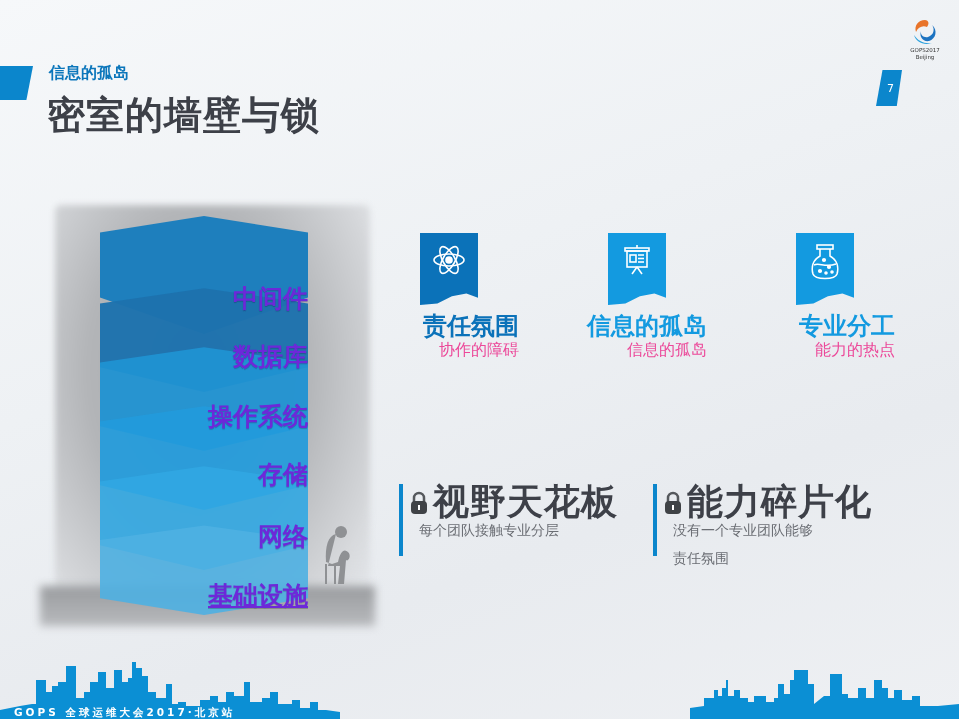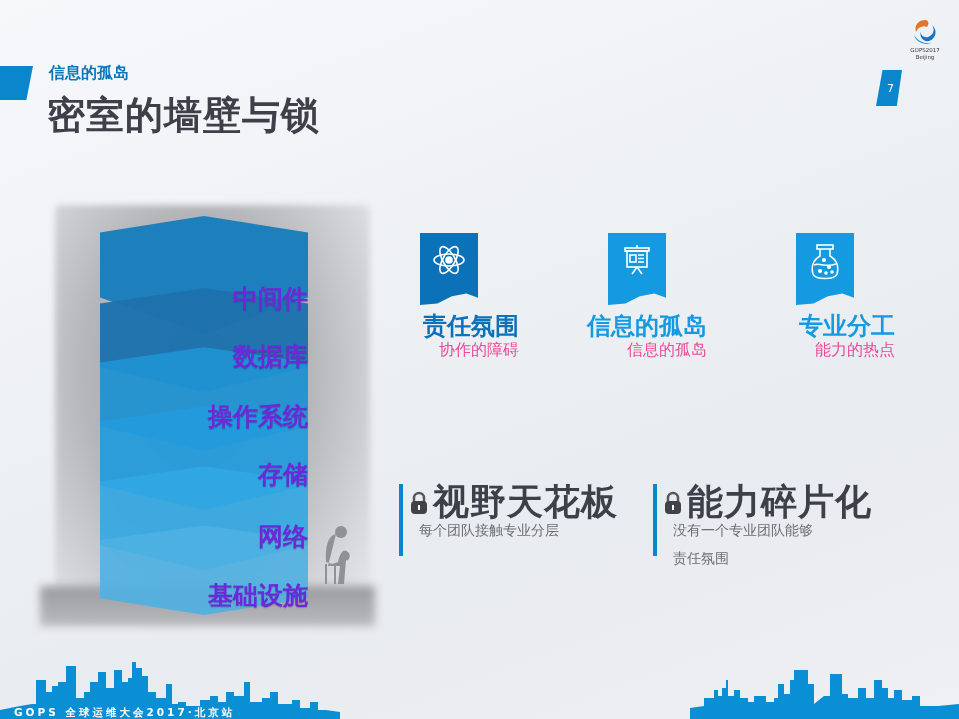--- a/index.html
+++ b/index.html
@@ -110,21 +110,21 @@
 <div class="abs layer" style="top:333px;height:118px;background:#2092d2;opacity:.95;clip-path:polygon(50% 12%,100% 25%,100% 79%,50% 100%,0 79%,0 25%);"></div>
 <div class="abs layer" style="top:392px;height:118px;background:#229bdb;opacity:.93;clip-path:polygon(50% 12%,100% 25%,100% 79%,50% 100%,0 79%,0 25%);"></div>
 <div class="abs layer" style="top:452px;height:118px;background:#31a7e2;opacity:.9;clip-path:polygon(50% 12%,100% 25%,100% 79%,50% 100%,0 79%,0 25%);"></div>
 <div class="abs layer" style="top:511px;height:104px;background:#4eb0e2;opacity:.9;clip-path:polygon(50% 14%,100% 28%,100% 84%,50% 100%,0 84%,0 28%);"></div>
 
 <div class="abs layer-label" style="top:282px;">中间件</div>
 <div class="abs layer-label" style="top:340px;">数据库</div>
 <div class="abs layer-label" style="top:400px;">操作系统</div>
 <div class="abs layer-label" style="top:458px;">存储</div>
 <div class="abs layer-label" style="top:520px;">网络</div>
-<div class="abs layer-label" style="top:579px;">基础设施</div>
+<div class="abs layer-label" style="top:579px;text-decoration:underline;">基础设施</div>
 
 <svg class="abs person" width="50" height="70" viewBox="0 0 50 70">
   <circle cx="33" cy="10" r="6" fill="#8f9194"></circle>
   <path d="M28 12 C 20 14, 17 24, 18 40 L 24 42 L 30 40 C 32 30, 36 26, 40 30 C 44 34, 40 40, 38 38 L 36 62 L 30 62 L 32 44 L 20 44 Z" fill="#8f9194"></path>
   <rect x="17" y="42" width="2" height="20" fill="#8f9194"></rect>
   <rect x="26" y="42" width="2" height="20" fill="#8f9194"></rect>
 </svg>
 
 <div class="abs card" style="left:379px;top:233px;">
   <div class="card-icon" style="background:#0b72b9;">

